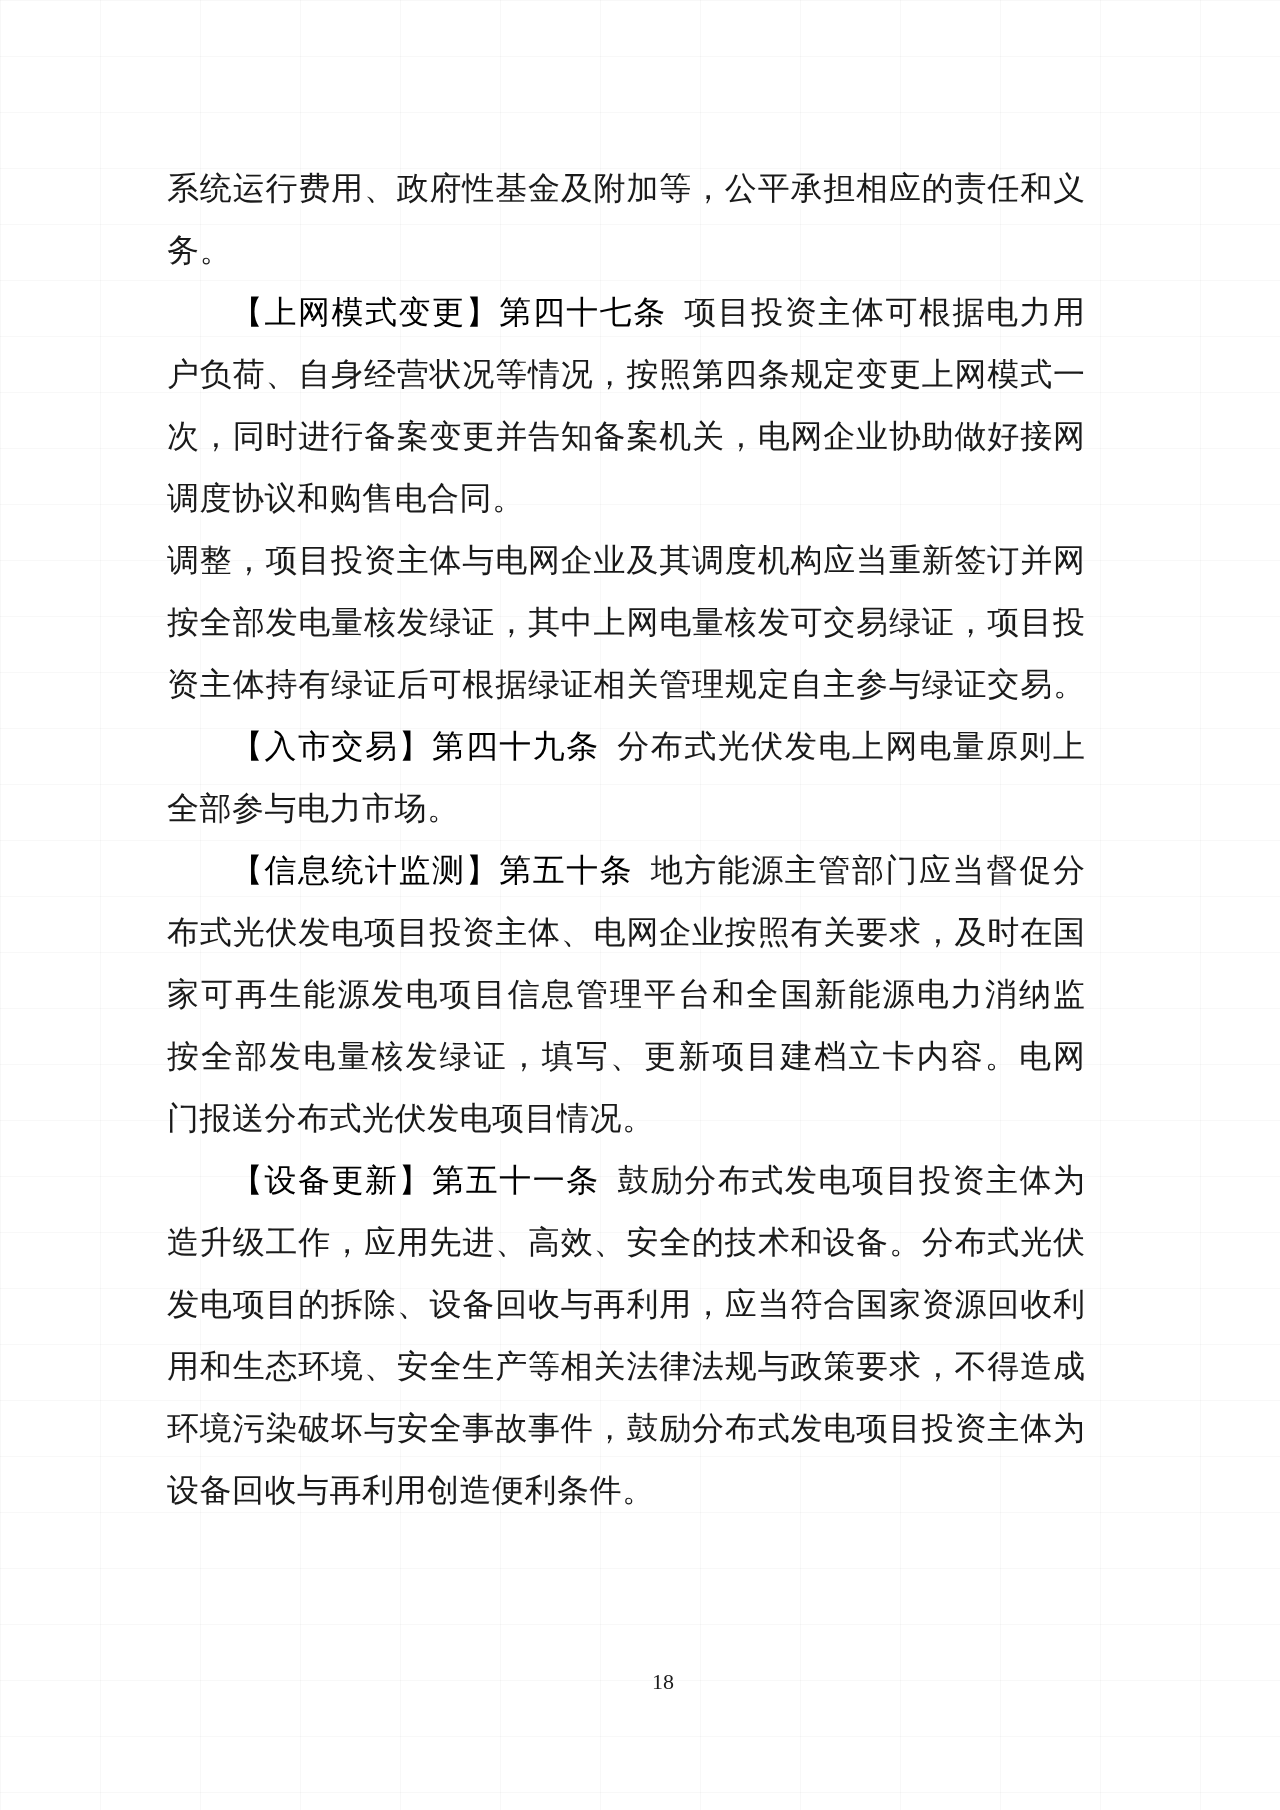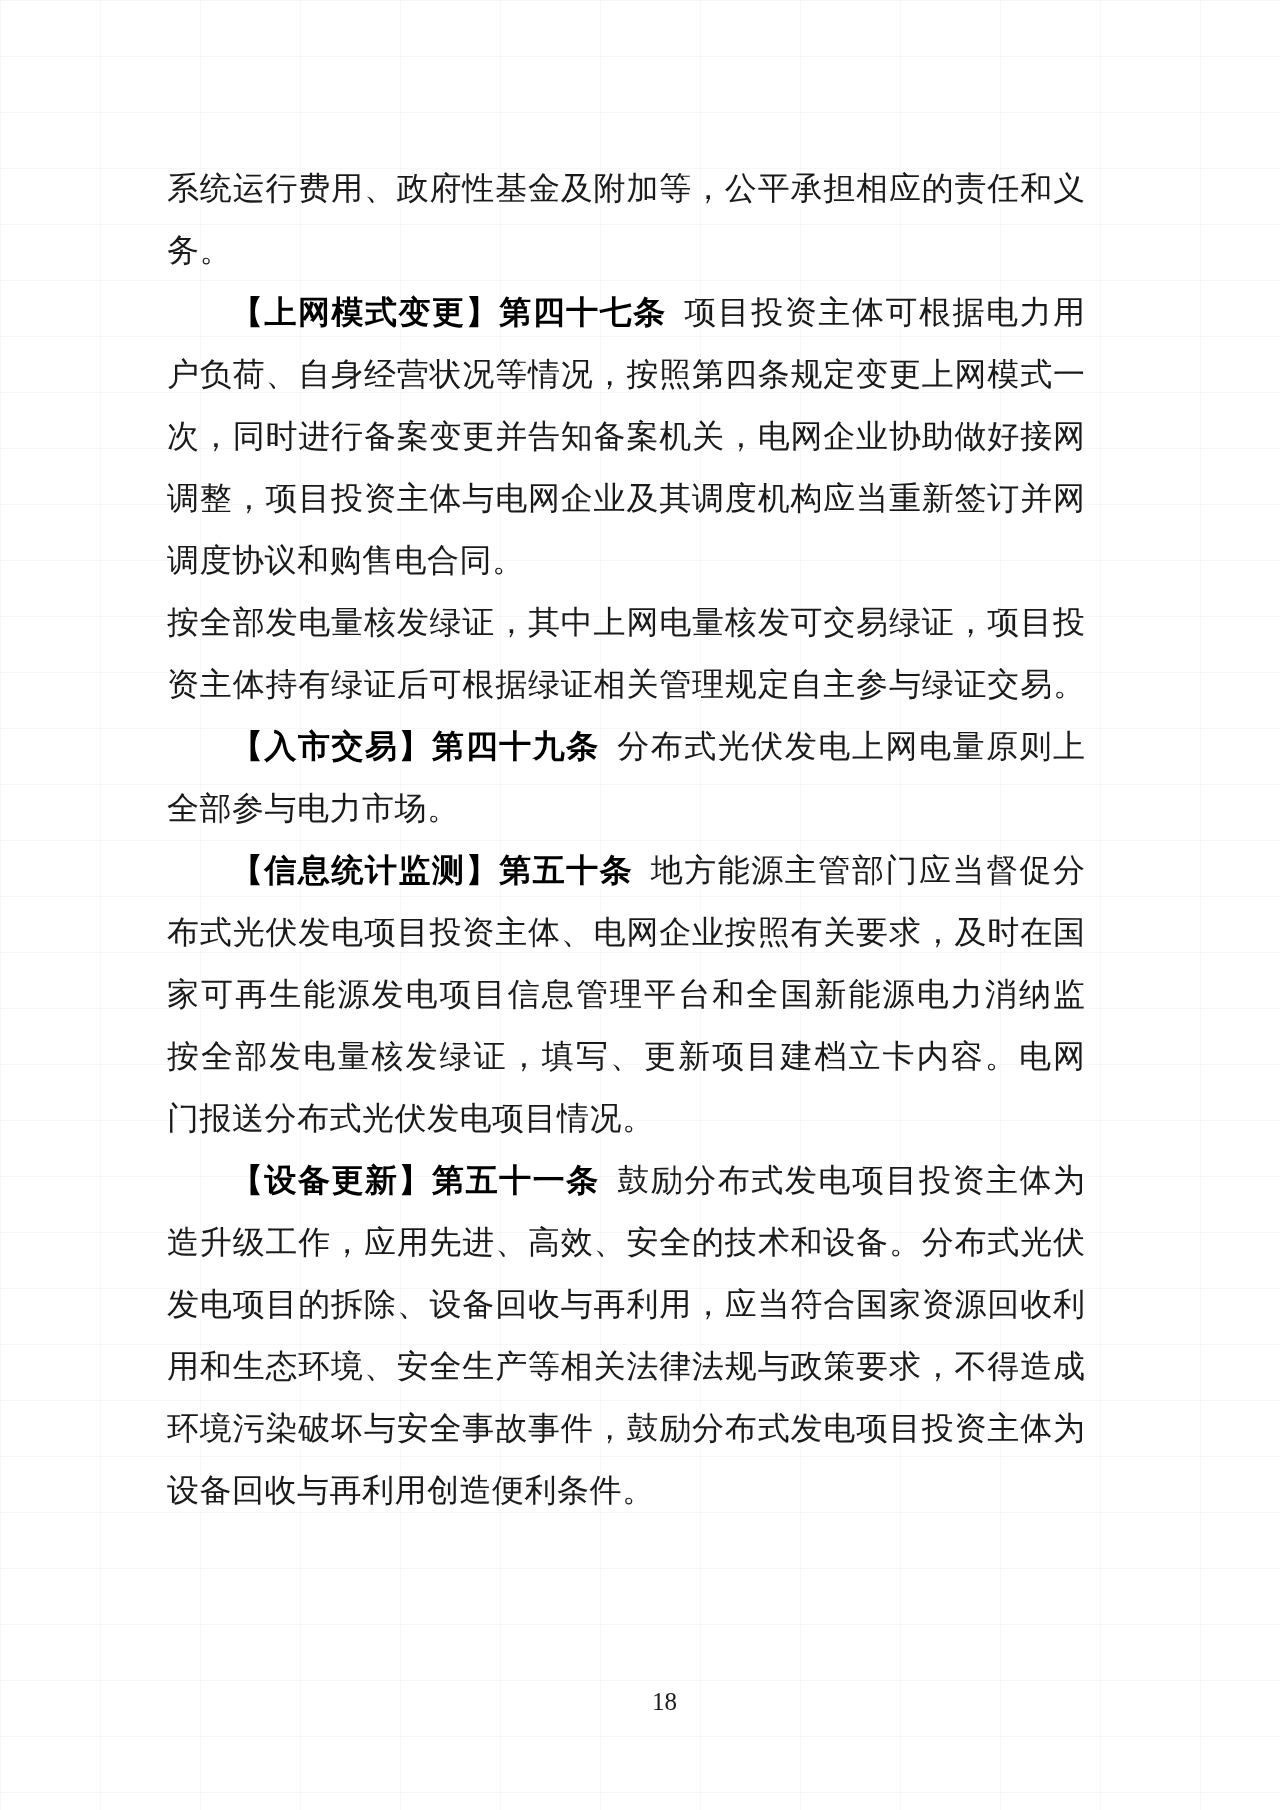--- a/index.html
+++ b/index.html
@@ -32,42 +32,41 @@
     letter-spacing: 0.5px;
   }
   .line.justify {
     white-space: normal;
     text-align: justify;
     text-align-last: justify;
     text-justify: inter-ideograph;
     letter-spacing: 0;
   }
   .line.indent { text-indent: 64px; }
-  .line b { font-weight: bold; color: #000000; }
+  .line b { font-weight: normal; color: #000000; }
   .page-number {
     position: absolute;
     left: 652px; top: 1668px;
-    font-size: 25px;
+    font-size: 22px;
     line-height: 28px;
     color: #1a1a1a;
-    margin-top: 20px;
   }
 </style>
 </head>
 <body>
 
 <div class="page">
   <main class="text-column">
       <div class="line justify"><span>系统运行费用、政府性基金及附加等，公平承担相应的责任和义</span></div>
       <div class="line"><span>务。</span></div>
       <div class="line indent justify"><b>【上网模式变更】第四十七条</b><span> 项目投资主体可根据电力用</span></div>
       <div class="line justify"><span>户负荷、自身经营状况等情况，按照第四条规定变更上网模式一</span></div>
       <div class="line justify"><span>次，同时进行备案变更并告知备案机关，电网企业协助做好接网</span></div>
+      <div class="line"><span>调度协议和购售电合同。</span></div>
       <div class="line justify"><span>调整，项目投资主体与电网企业及其调度机构应当重新签订并网</span></div>
-      <div class="line"><span>调度协议和购售电合同。</span></div>
       <div class="line justify"><span>按全部发电量核发绿证，其中上网电量核发可交易绿证，项目投</span></div>
       <div class="line justify"><span>资主体持有绿证后可根据绿证相关管理规定自主参与绿证交易。</span></div>
       <div class="line indent justify"><b>【入市交易】第四十九条</b><span> 分布式光伏发电上网电量原则上</span></div>
       <div class="line"><span>全部参与电力市场。</span></div>
       <div class="line indent justify"><b>【信息统计监测】第五十条</b><span> 地方能源主管部门应当督促分</span></div>
       <div class="line justify"><span>布式光伏发电项目投资主体、电网企业按照有关要求，及时在国</span></div>
       <div class="line justify"><span>家可再生能源发电项目信息管理平台和全国新能源电力消纳监</span></div>
       <div class="line justify"><span>按全部发电量核发绿证，填写、更新项目建档立卡内容。电网</span></div>
       <div class="line"><span>门报送分布式光伏发电项目情况。</span></div>
       <div class="line indent justify"><b>【设备更新】第五十一条</b><span> 鼓励分布式发电项目投资主体为</span></div>

